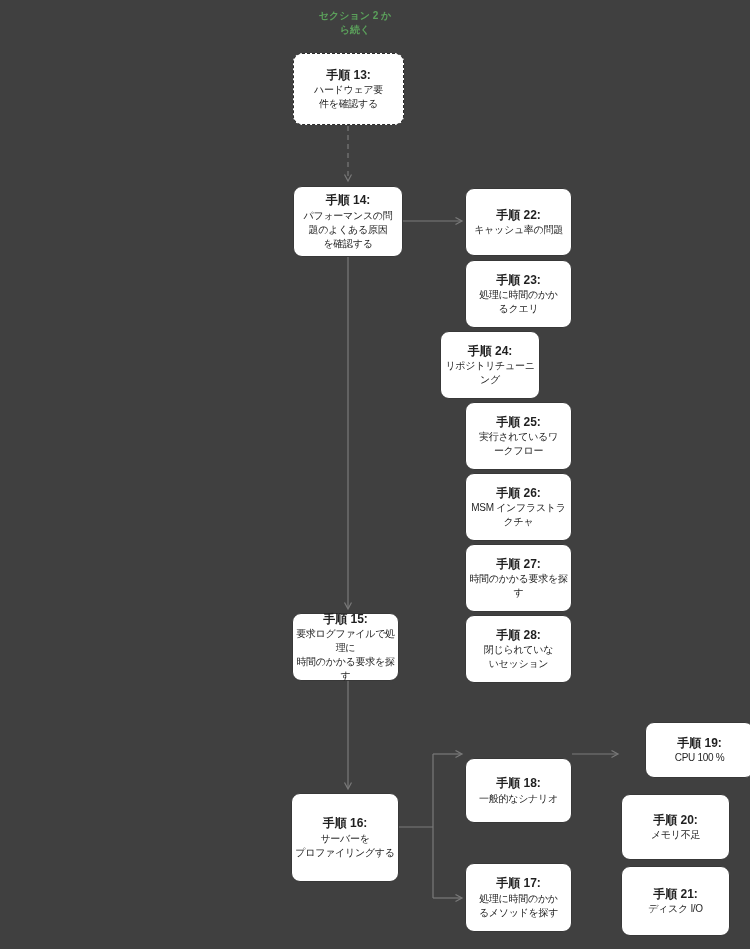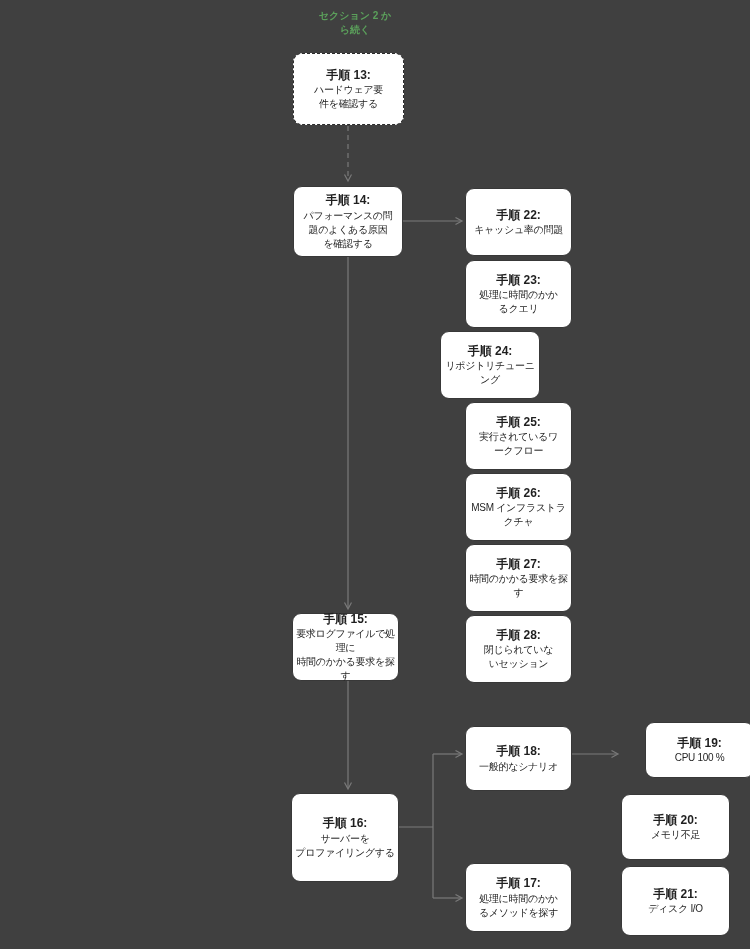--- a/index.html
+++ b/index.html
@@ -144,21 +144,21 @@
     <div class="node-title">手順 27:</div>
     <div class="node-body">時間のかかる要求を探す</div>
   </div>
 
   <div class="node" style="left:465px; top:615px; width:107px; height:68px;">
     <div class="node-title">手順 28:</div>
     <div class="node-body">閉じられていな
 いセッション</div>
   </div>
 
-  <div class="node" style="left:465px; top:726px; width:107px; height:65px;">
+  <div class="node" style="left:465px; top:758px; width:107px; height:65px;">
     <div class="node-title">手順 18:</div>
     <div class="node-body">一般的なシナリオ</div>
   </div>
 
   <div class="node" style="left:465px; top:863px; width:107px; height:69px;">
     <div class="node-title">手順 17:</div>
     <div class="node-body">処理に時間のかか
 るメソッドを探す</div>
   </div>
 

